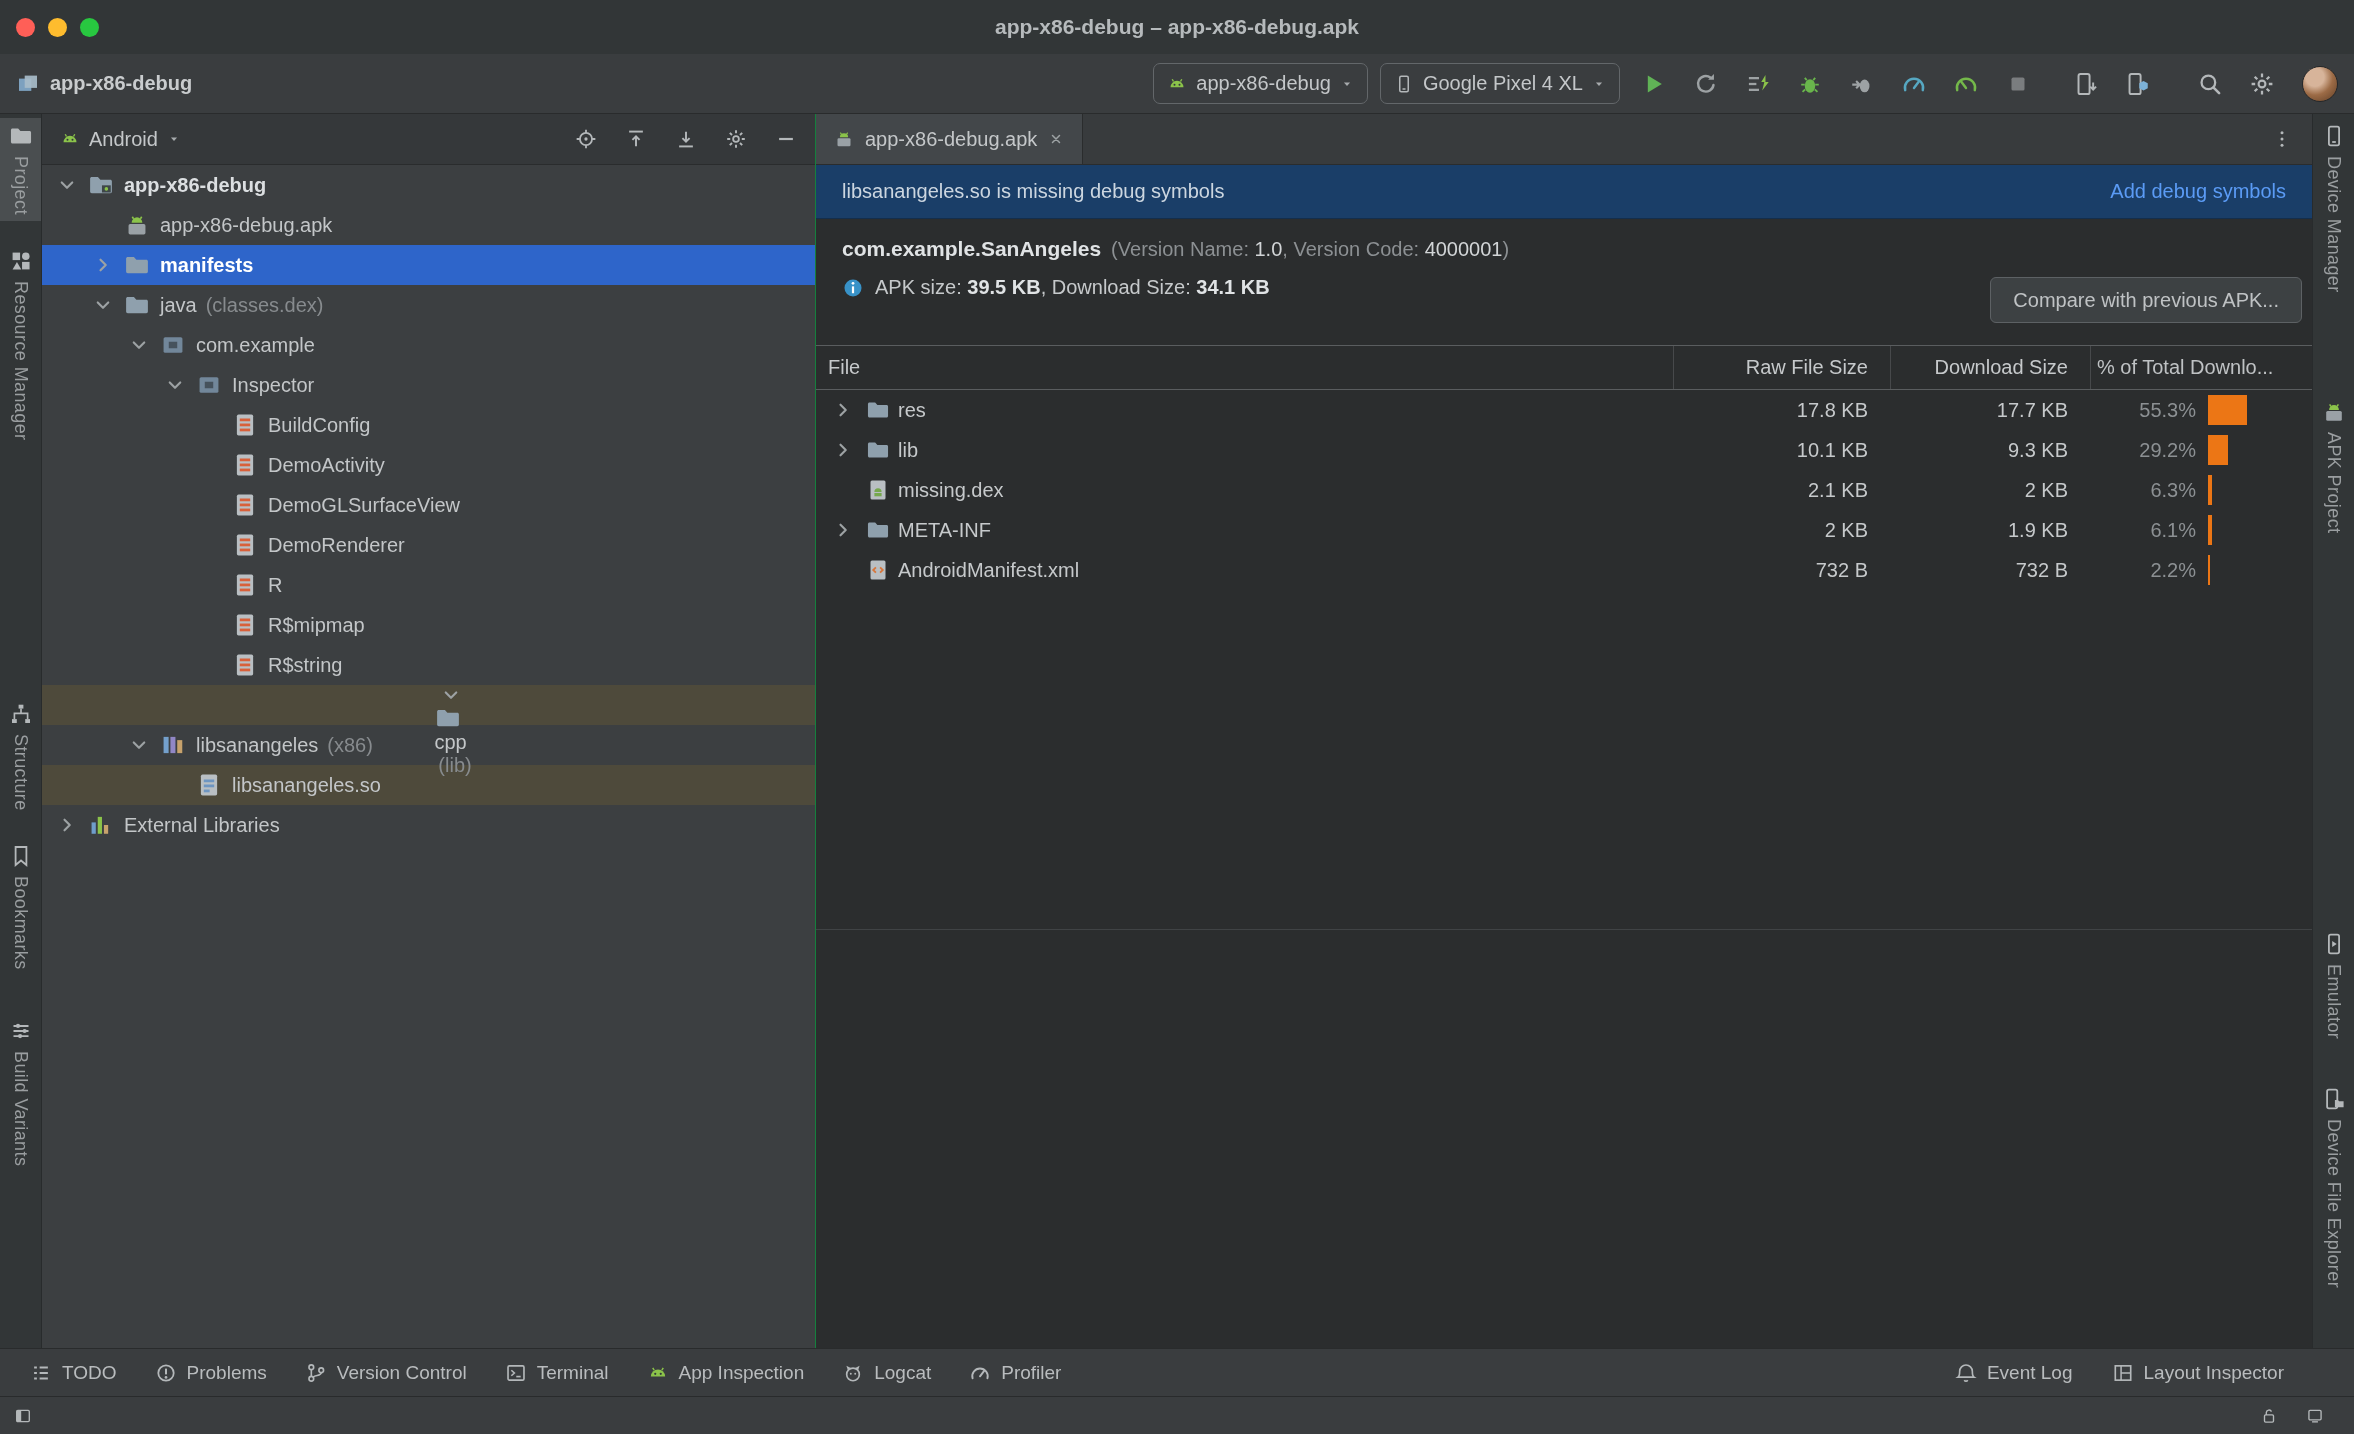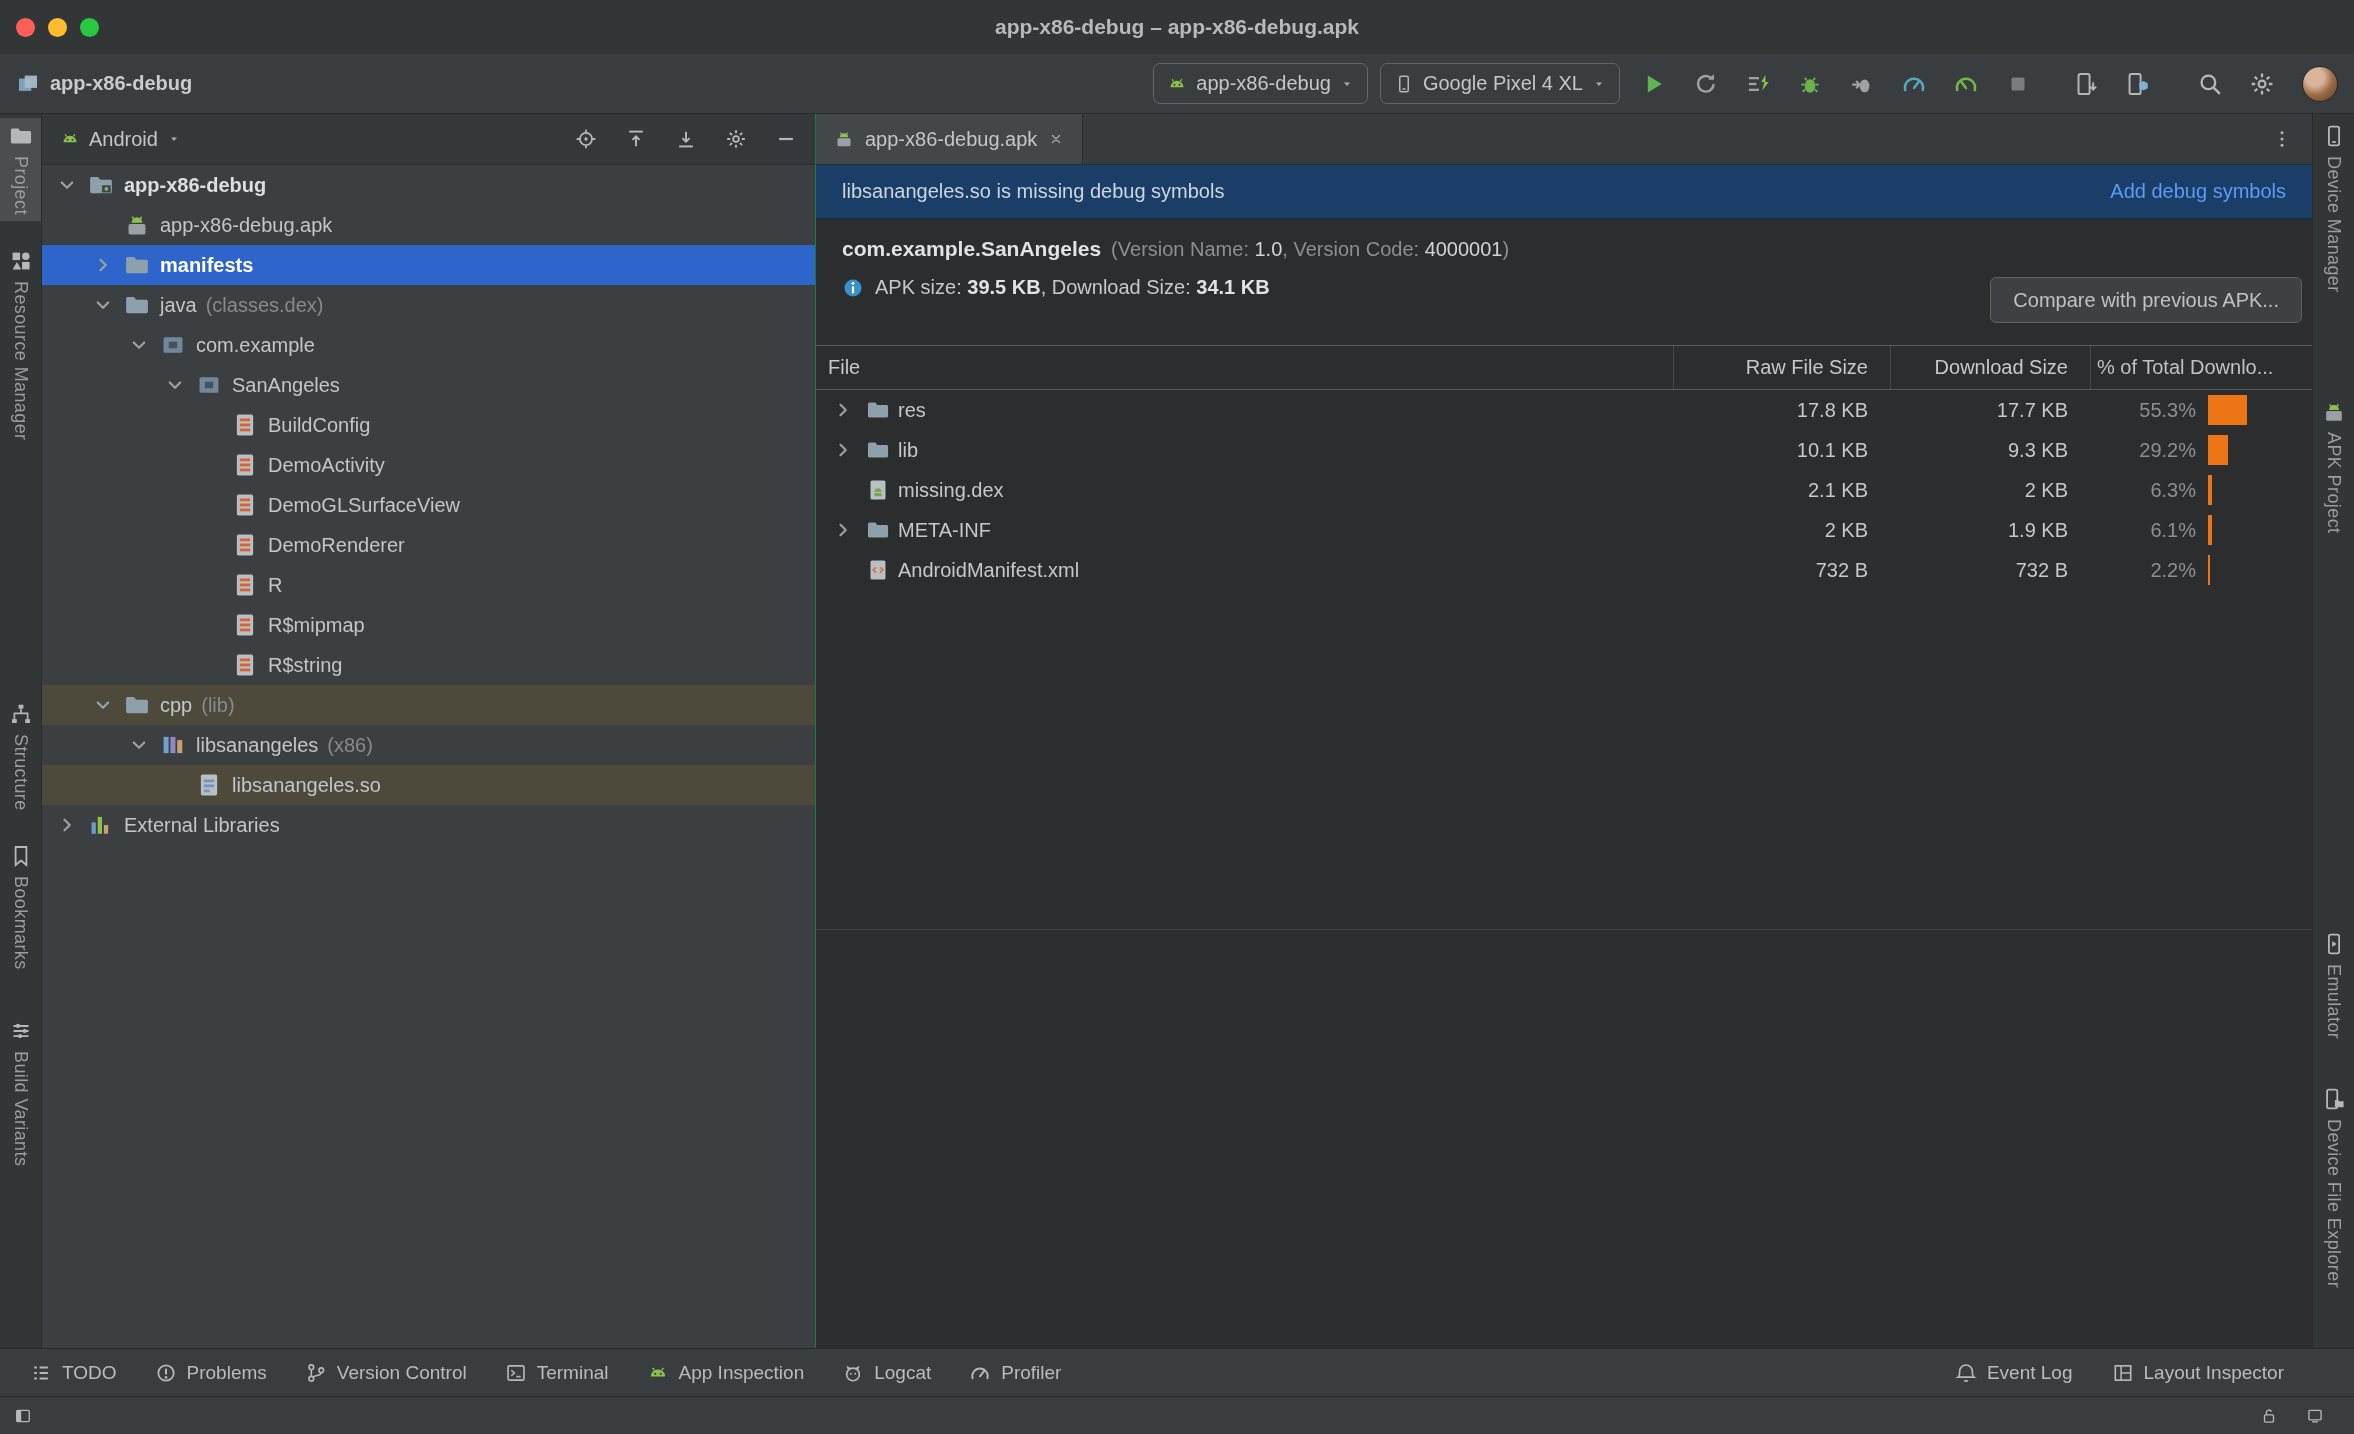--- a/index.html
+++ b/index.html
@@ -445,21 +445,21 @@
               <svg viewBox="0 0 16 16" xmlns="http://www.w3.org/2000/svg">
                 <path d="M3.8 6l4.2 4.2L12.2 6" stroke="#9da2a4" stroke-width="1.7" fill="none" stroke-linecap="round" stroke-linejoin="round"></path>
               </svg>
             </span>
             <span class="icon i26 titem">
               <svg viewBox="0 0 16 16" xmlns="http://www.w3.org/2000/svg">
                 <rect x="2.2" y="3.2" width="11.6" height="9.6" rx="1" fill="#72879a"></rect>
                 <rect x="5.4" y="6" width="5.2" height="4" fill="#46525c"></rect>
               </svg>
             </span>
-            <span class="label">SanAngeles</span>
+            <span class="label">Inspector</span>
           </div>
           <div class="tree-row" style="padding-left: 152px;">
             <span class="chev icon"></span>
             <span class="icon i26 titem">
               <svg viewBox="0 0 16 16" xmlns="http://www.w3.org/2000/svg">
                 <rect x="3" y="1.6" width="10" height="12.8" rx="1" fill="#b9bfc3"></rect>
                 <rect x="4.8" y="4" width="6.4" height="1.7" fill="#d8603a"></rect>
                 <rect x="4.8" y="7.1" width="6.4" height="1.7" fill="#d8603a"></rect>
                 <rect x="4.8" y="10.2" width="6.4" height="1.7" fill="#d8603a"></rect>
               </svg>
@@ -531,21 +531,21 @@
             <span class="icon i26 titem">
               <svg viewBox="0 0 16 16" xmlns="http://www.w3.org/2000/svg">
                 <rect x="3" y="1.6" width="10" height="12.8" rx="1" fill="#b9bfc3"></rect>
                 <rect x="4.8" y="4" width="6.4" height="1.7" fill="#d8603a"></rect>
                 <rect x="4.8" y="7.1" width="6.4" height="1.7" fill="#d8603a"></rect>
                 <rect x="4.8" y="10.2" width="6.4" height="1.7" fill="#d8603a"></rect>
               </svg>
             </span>
             <span class="label">R$string</span>
           </div>
-          <div class="tree-row open" style="padding-left: 44px;">
+          <div class="tree-row open" style="padding-left: 44px; flex-direction: column;">
             <span class="chev icon">
               <svg viewBox="0 0 16 16" xmlns="http://www.w3.org/2000/svg">
                 <path d="M3.8 6l4.2 4.2L12.2 6" stroke="#9da2a4" stroke-width="1.7" fill="none" stroke-linecap="round" stroke-linejoin="round"></path>
               </svg>
             </span>
             <span class="icon i26 titem">
               <svg viewBox="0 0 16 16" xmlns="http://www.w3.org/2000/svg">
                 <path d="M1.3 4c0-.6.5-1 1-1h3.8l1.5 1.7h6.1c.6 0 1 .4 1 1V12c0 .6-.4 1-1 1H2.3c-.5 0-1-.4-1-1z" fill="#8fa0ad"></path>
               </svg>
             </span>

